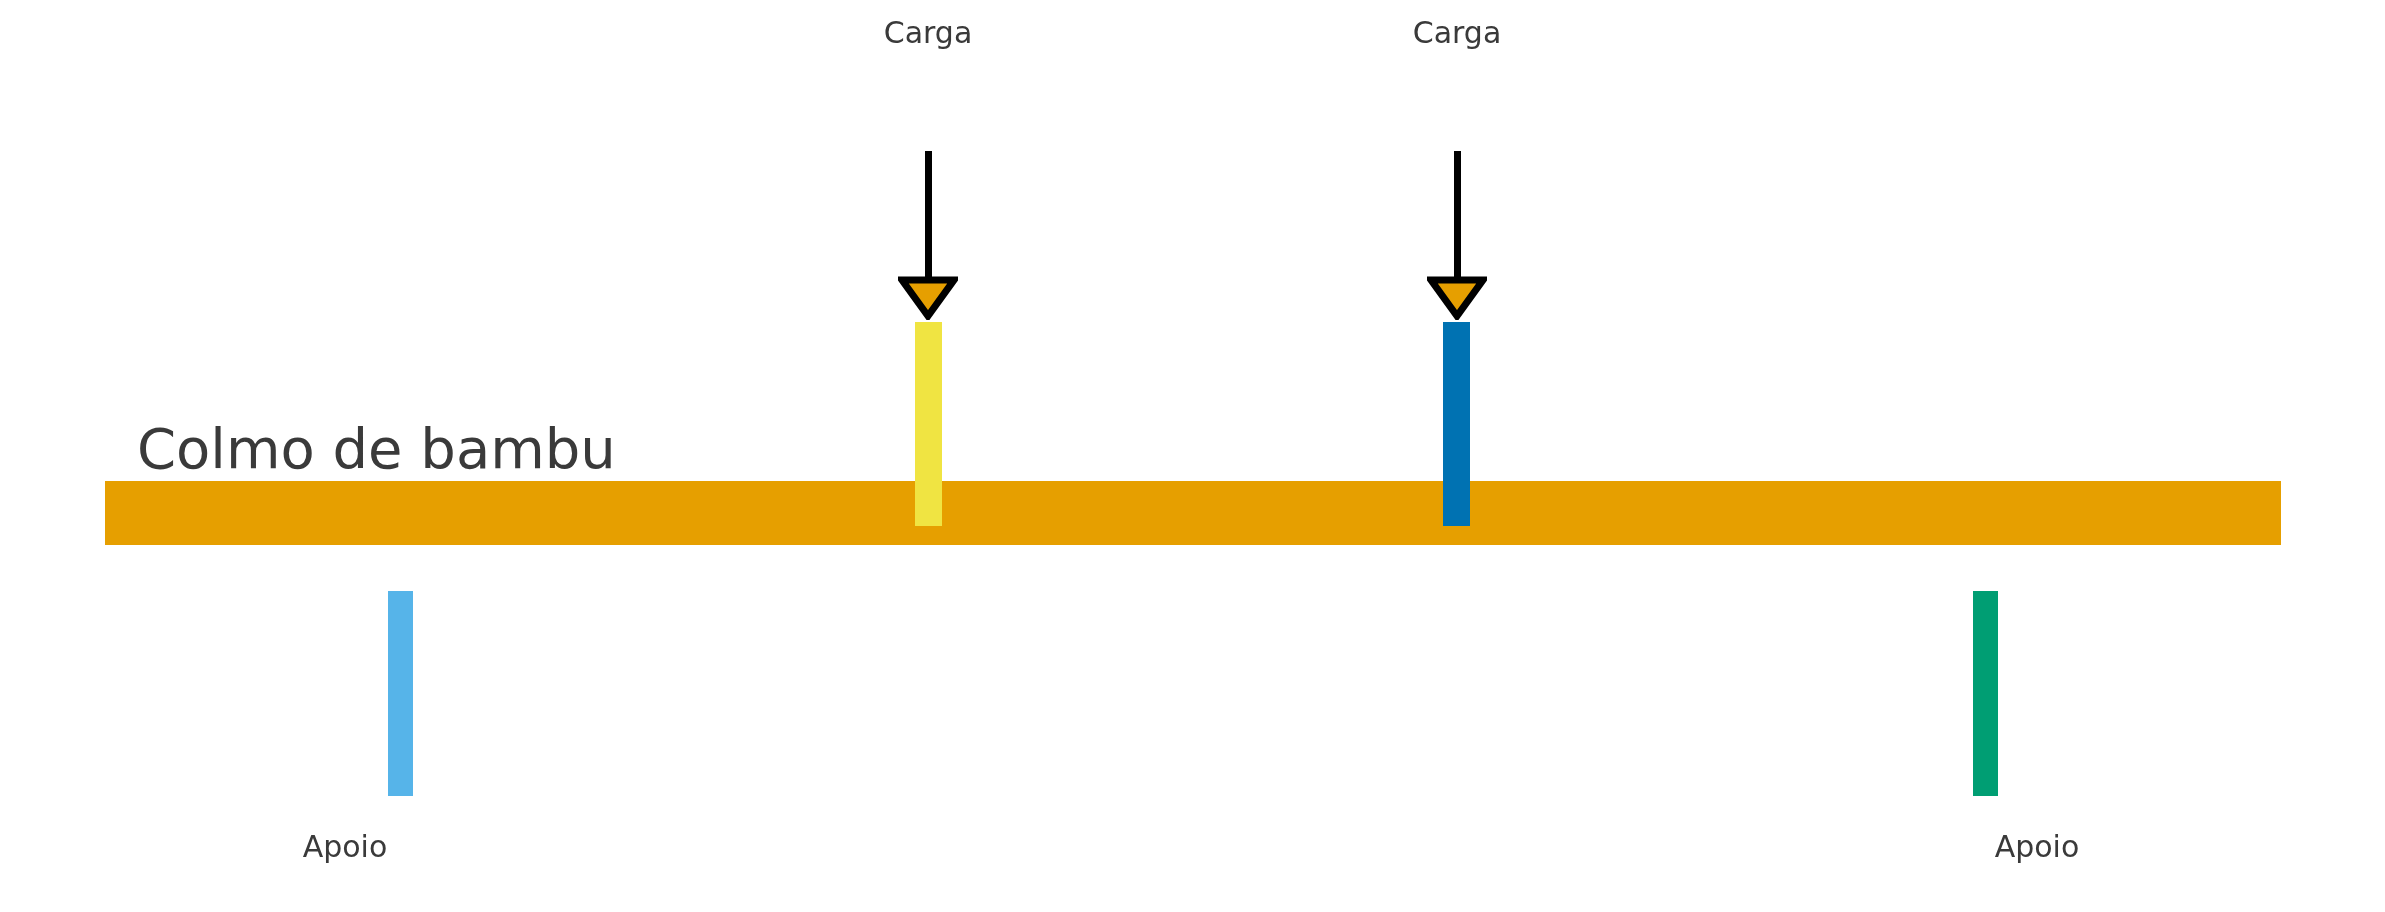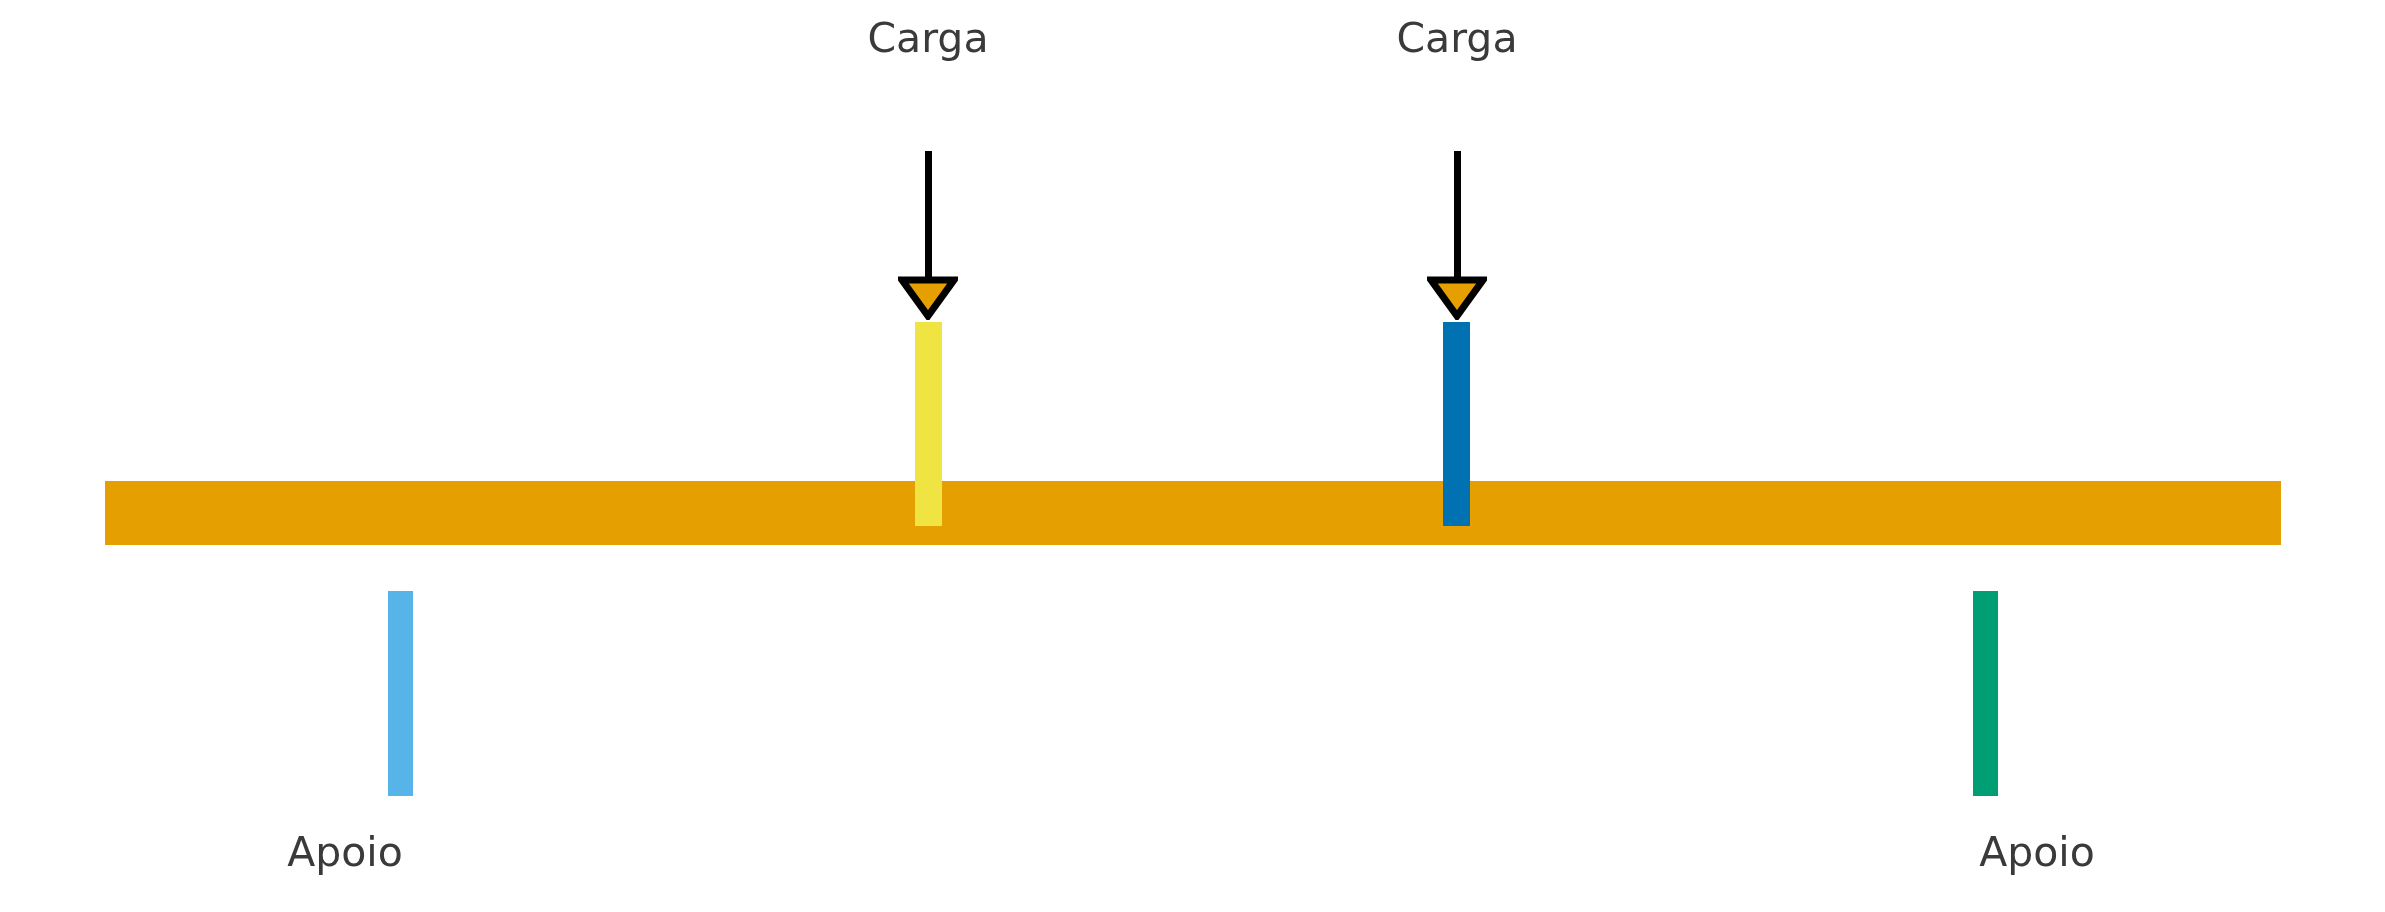--- a/index.html
+++ b/index.html
@@ -11,21 +11,21 @@
     position: relative;
     width: 2385px;
     height: 912px;
     overflow: hidden;
   }
   .lbl {
     position: absolute;
     white-space: nowrap;
     line-height: 1;
   }
-  .lbl.small { font-size: 41px; }
+  .lbl.small { font-size: 30px; }
   .lbl.big   { font-size: 56px; }
   .center-anchor { transform: translateX(-50%); }
 
   .beam {
     position: absolute;
     left: 105px; top: 481px;
     width: 2176px; height: 64px;
     z-index: 1;
   }
   .beam-label {
@@ -95,20 +95,21 @@
   <svg class="arrowhead arrowhead-2" viewBox="0 0 60 44">
     <polygon points="4,4 56,4 30,40" stroke-width="7" stroke-linejoin="miter" style="fill: rgb(230, 159, 0); stroke: rgb(0, 0, 0);"></polygon>
   </svg>
 
   <div class="load-marker load-marker-1" style="background-color: rgb(240, 228, 66);"></div>
 
   <div class="load-marker load-marker-2" style="background-color: rgb(0, 114, 178);"></div>
 
   <div class="beam" style="background-color: rgb(230, 159, 0);"></div>
 
+  <div class="lbl big beam-label" style="color: rgb(58, 58, 58);">Colmo de bambu</div>
 
   <div class="support support-1" style="background-color: rgb(86, 180, 233);"></div>
 
   <div class="support support-2" style="background-color: rgb(0, 158, 115);"></div>
 
   <div class="lbl small center-anchor support-label-1" style="color: rgb(58, 58, 58);">Apoio</div>
 
   <div class="lbl small center-anchor support-label-2" style="color: rgb(58, 58, 58);">Apoio</div>
 
 </div>

